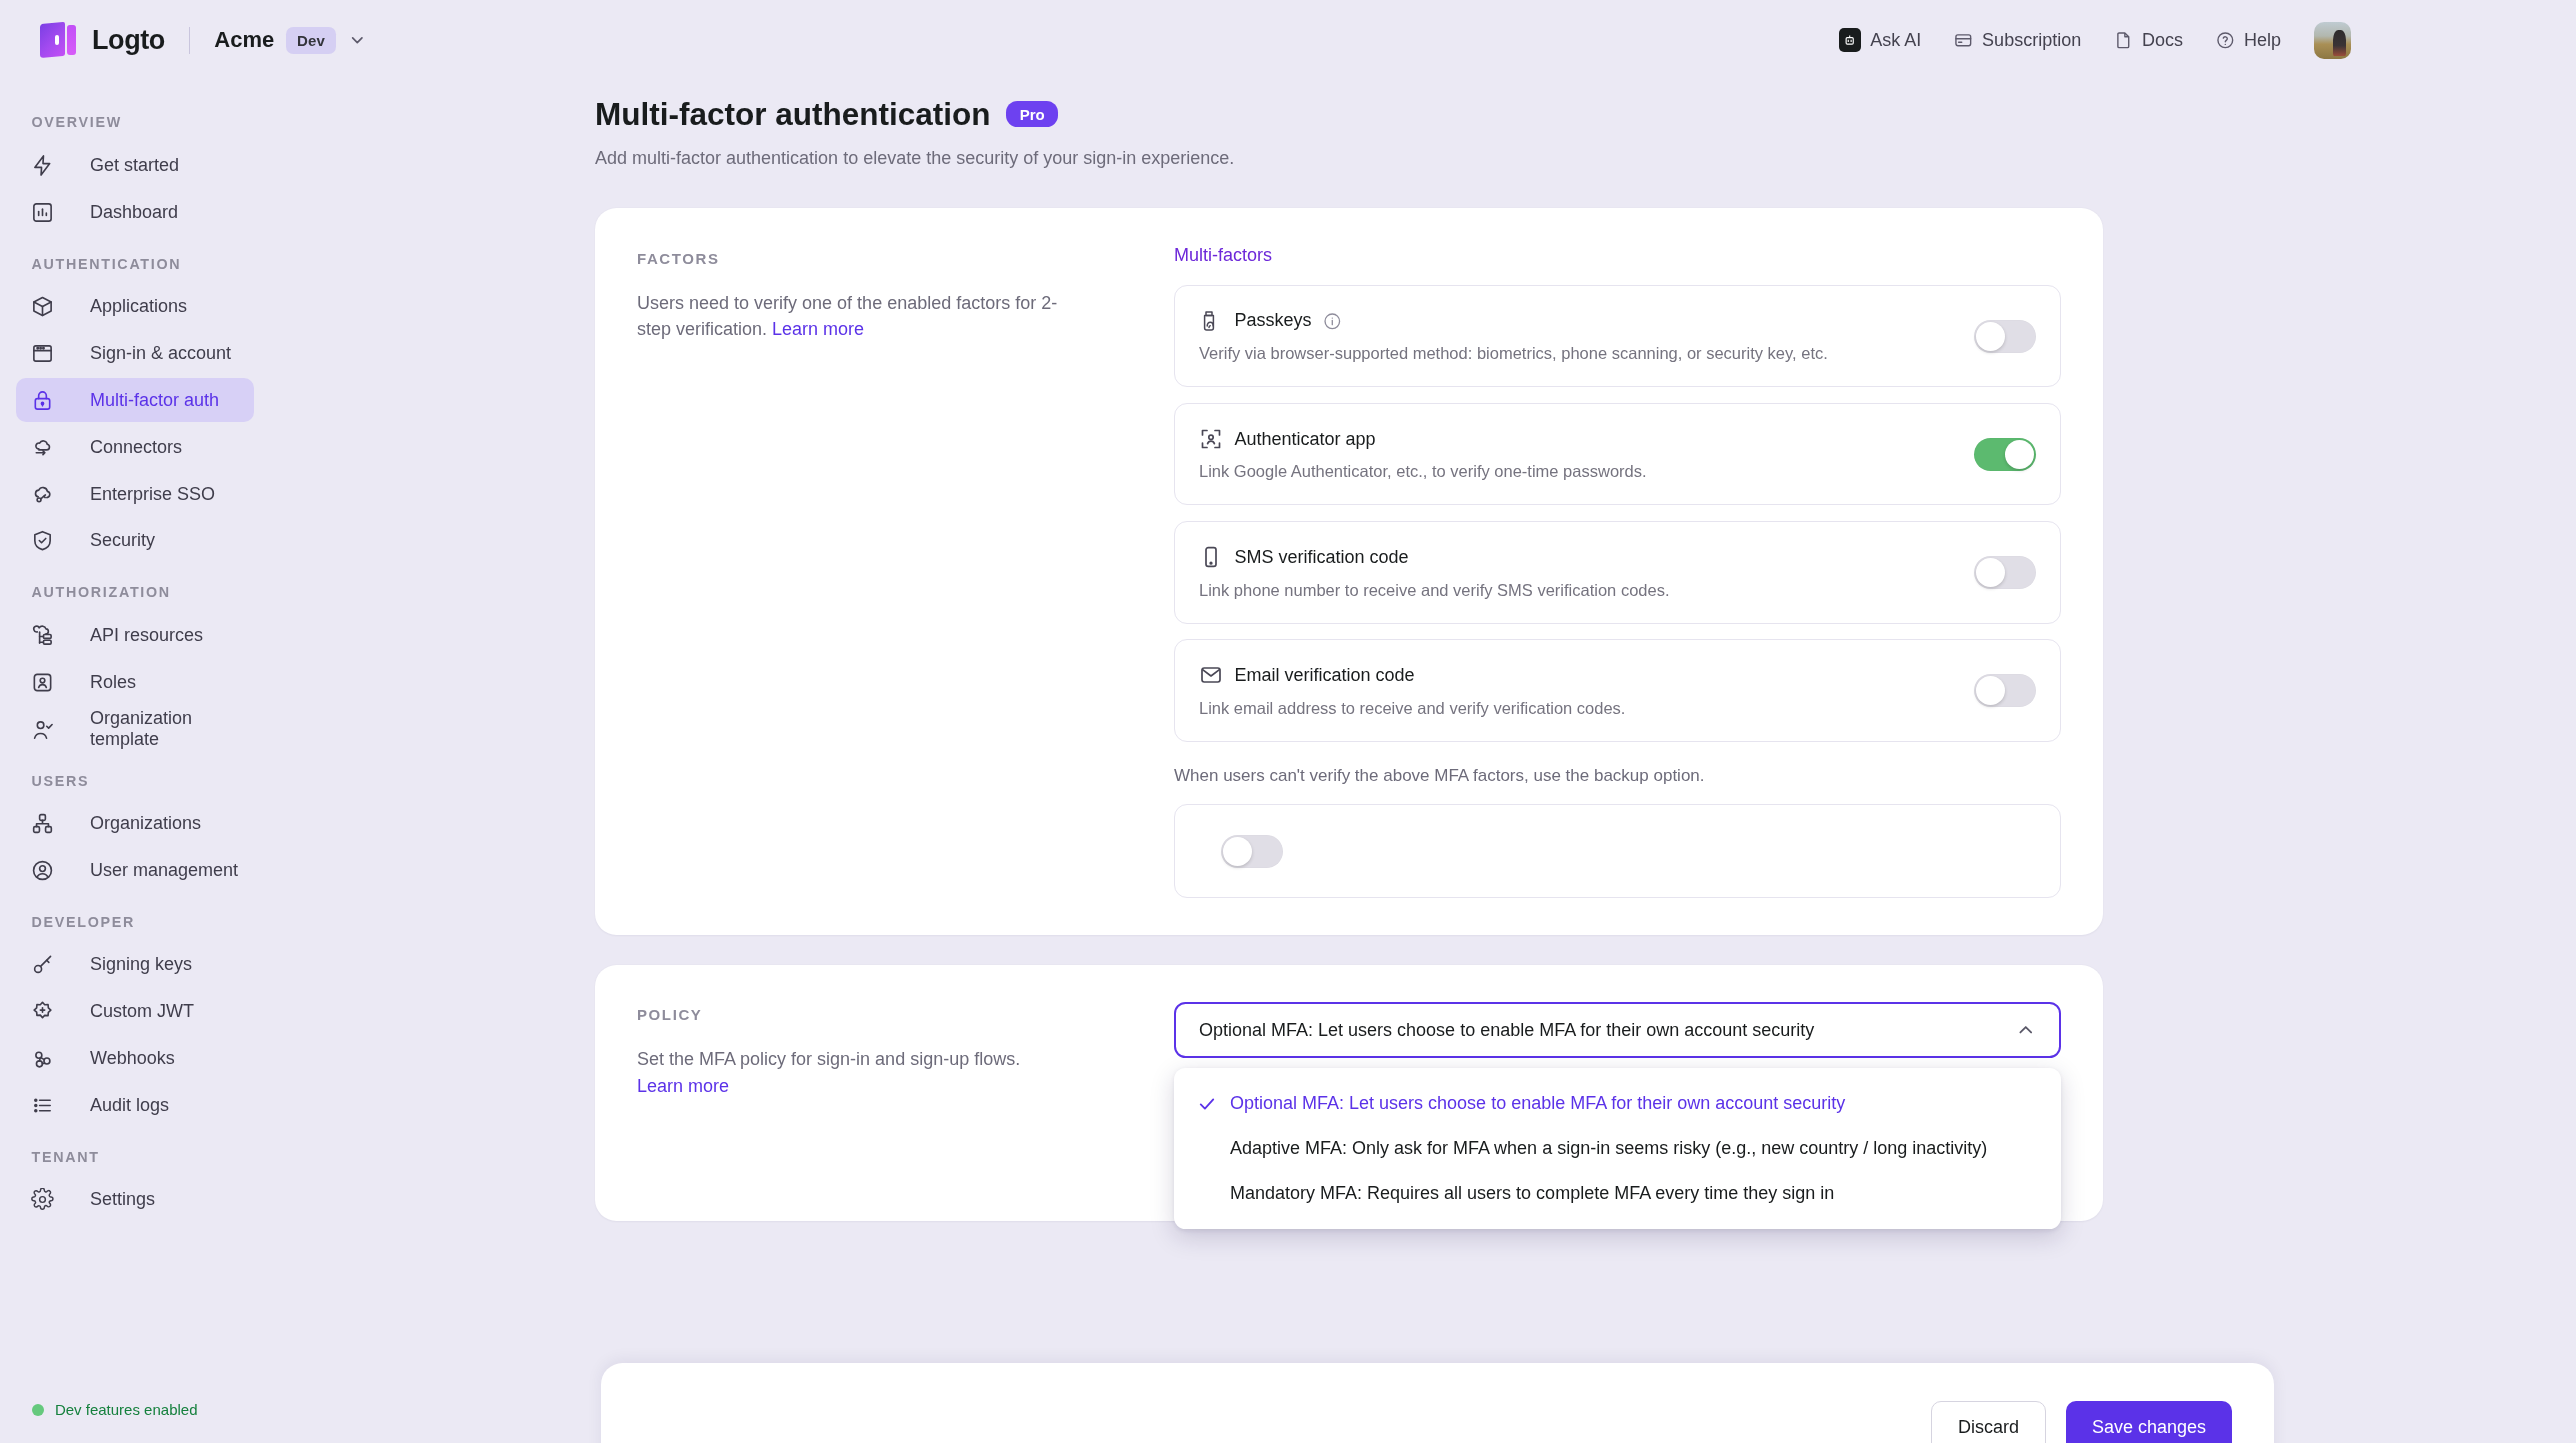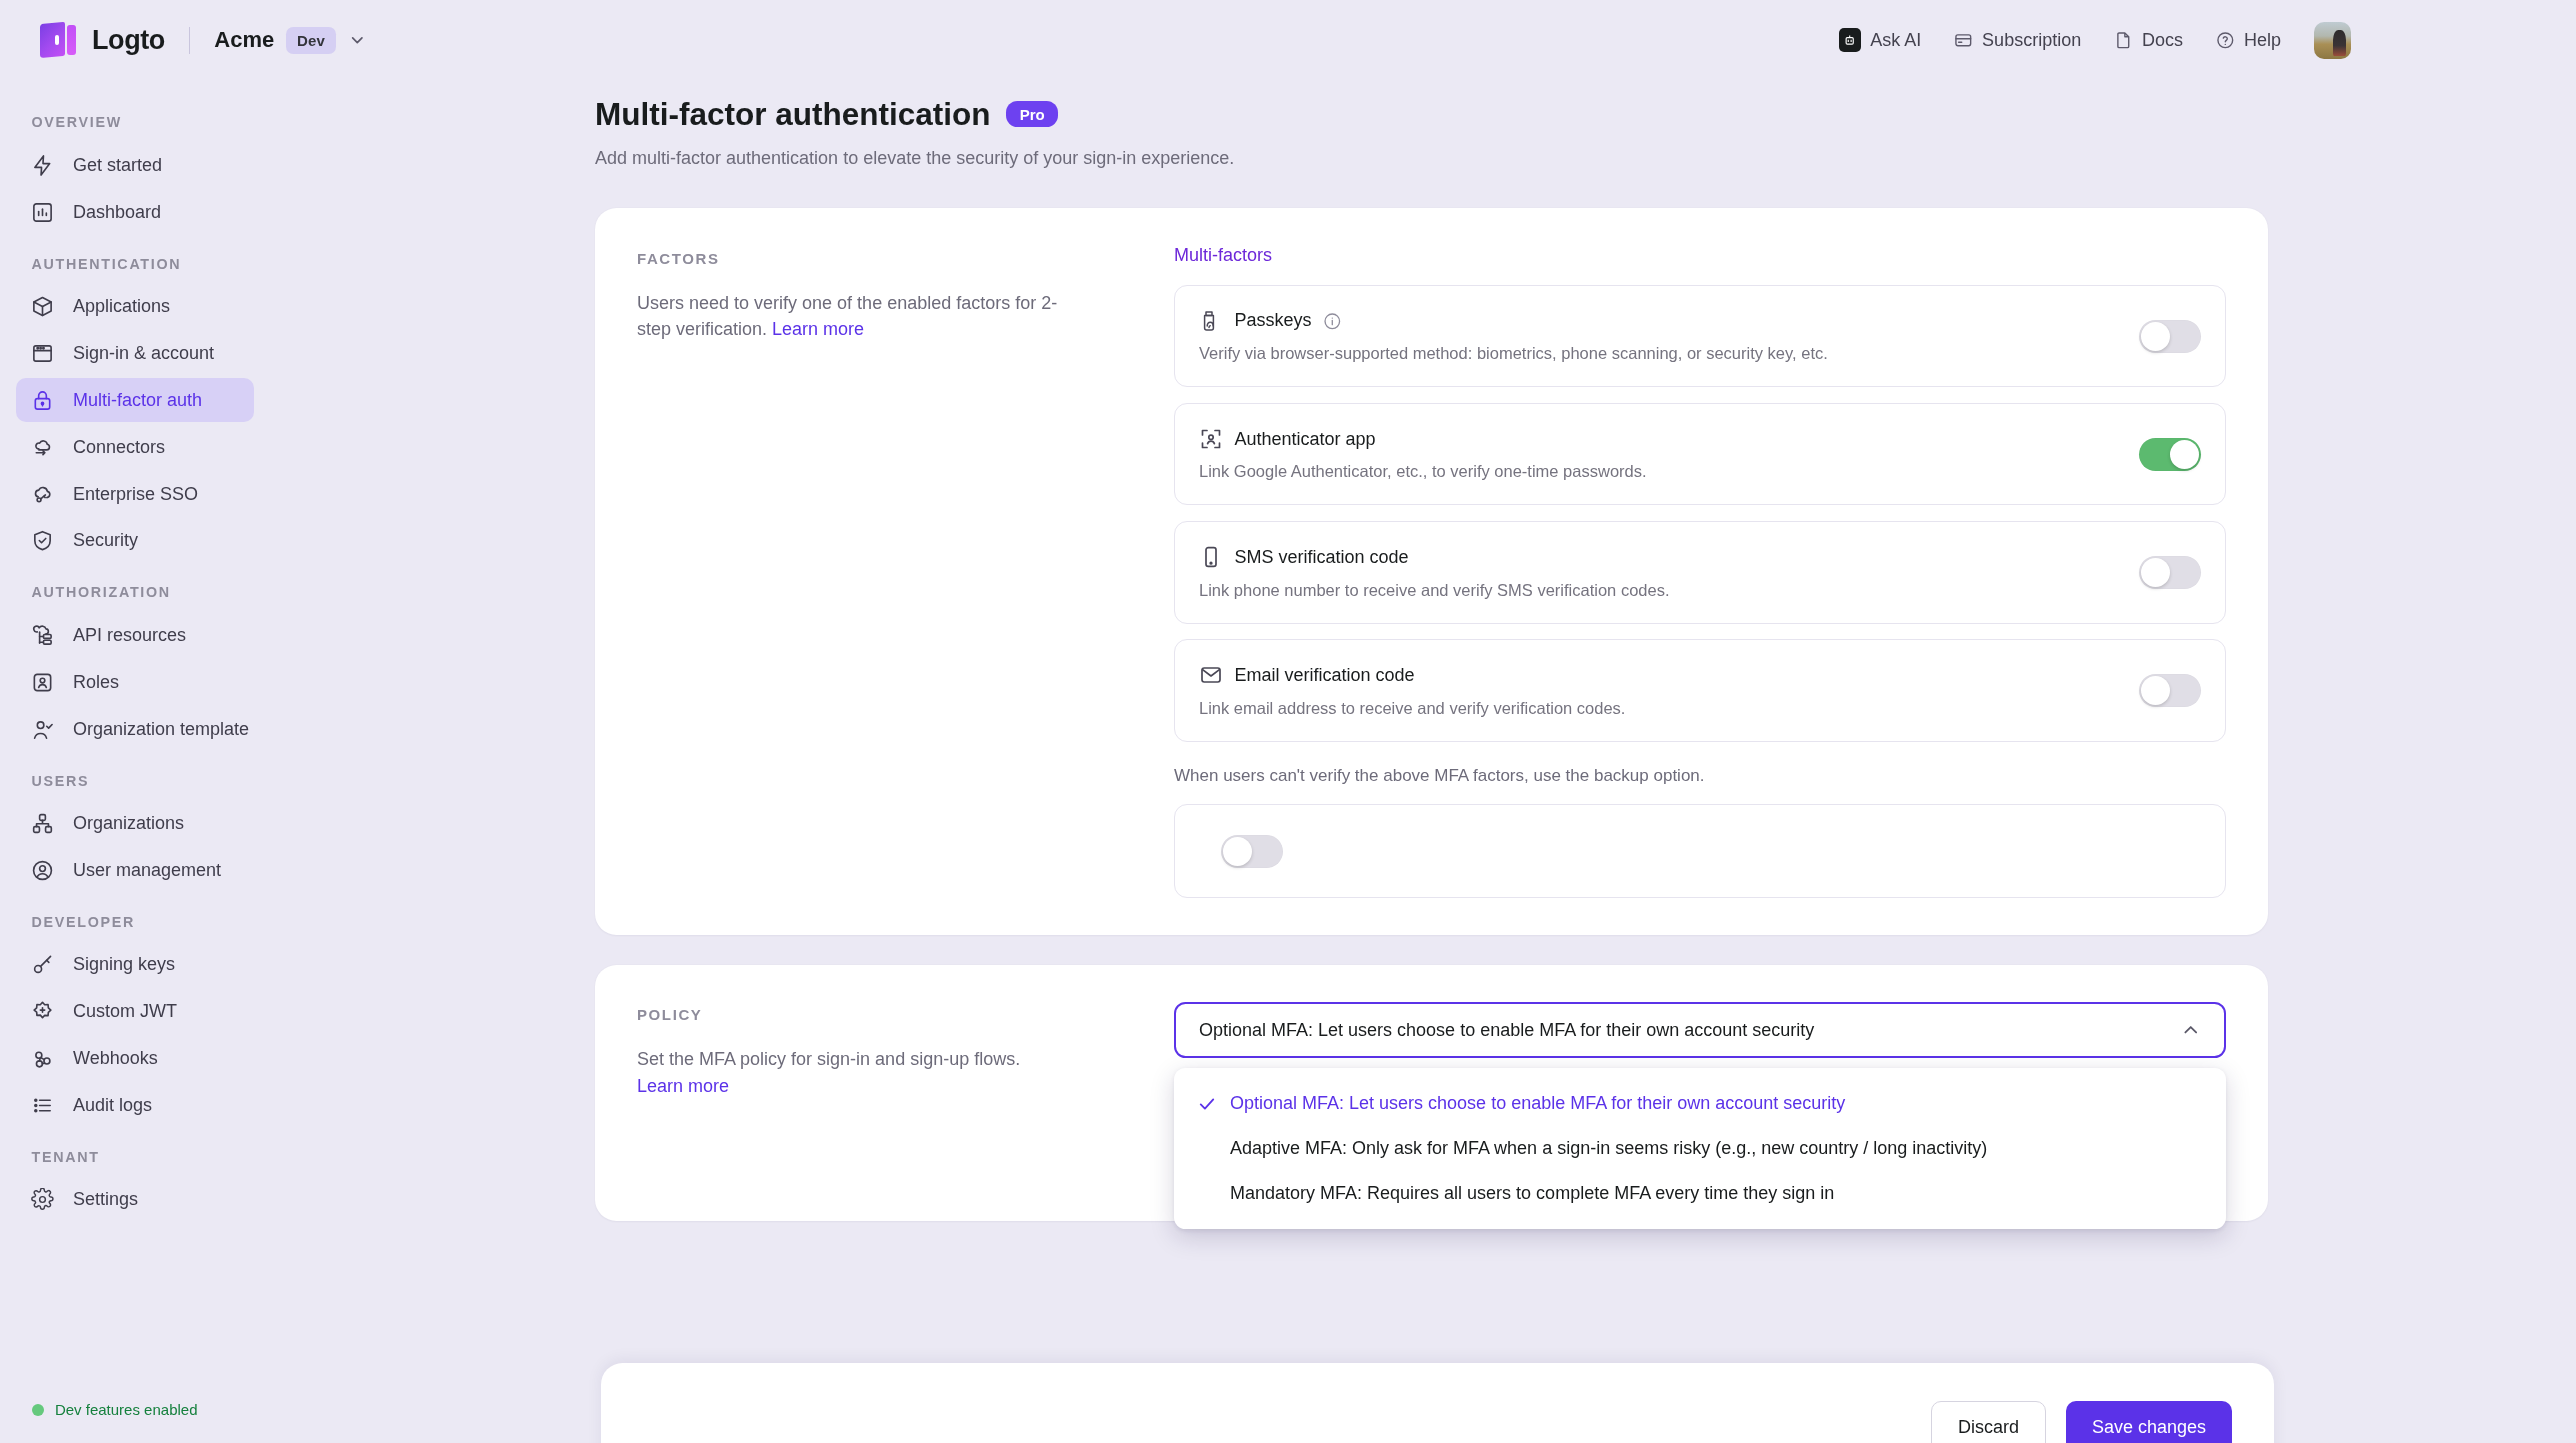--- a/index.html
+++ b/index.html
@@ -70,21 +70,21 @@
     font-size: 14.3px; font-weight: 700; letter-spacing: 1.7px;
     color: #8e8c9b; padding: 18.6px 0 10px 31.5px;
   }
   .nav-item {
     display: flex; align-items: center; gap: 18.6px; height: 44px;
     margin: 2.9px 15.7px; padding-left: 15.7px; border-radius: 10px; cursor: pointer;
     color: #3f3d4b;
   }
   .nav-item.active { background: #d7d0f6; color: #5b32e8; }
   .nav-item .ico { width: 23px; height: 23px; flex: none; display:flex; align-items:center; justify-content:center;}
-  .nav-item .lbl { font-size: 18px; }
+  .nav-item .lbl { font-size: 18px; margin-left: 17px; }
   .devstatus {
     position: absolute; bottom: 26px; left: 31.5px;
     display: flex; align-items: center; gap: 11.4px;
   }
   .dot { width: 12px; height: 12px; border-radius: 50%; background: #65c97d; }
   .devstatus .t { font-size: 15px; color: #15803d; }
 
   
   .main {
     position: absolute; left: 264px; top: 80px;
@@ -94,21 +94,21 @@
   .page-title-row { display: flex; align-items: center; gap: 15.7px; }
   .page-title { font-size: 31.5px; font-weight: 700; color: #191c1d; }
   .pro-badge {
     background: #6d41f0; color: #fff; font-size: 15px; font-weight: 600;
     border-radius: 11.4px; padding: 4.3px 13.6px;
   }
   .page-sub { font-size: 18px; color: #6d6b7a; margin-top: 15.7px; }
 
   .card {
     background: #fff; border-radius: 21.5px; margin: 0 0 0 331px;
-    width: 1673px; padding: 37px 42px;
+    width: 1508px; padding: 37px 42px;
     box-shadow: 0 0.7px 2.1px rgba(20,15,60,.05);
   }
   .card.factors { margin-top: 39px; display: flex; gap: 0; }
   .card.policy { margin-top: 30px; display: flex; gap: 0; position: relative; }
   .col-left { width: 537px; flex: none; padding-top: 4.3px; }
   .col-right { flex: 1; }
   .sec-label {
     font-size: 15px; font-weight: 700; letter-spacing: 1.6px; color: #8e8c9b;
     margin-bottom: 23px;
   }

